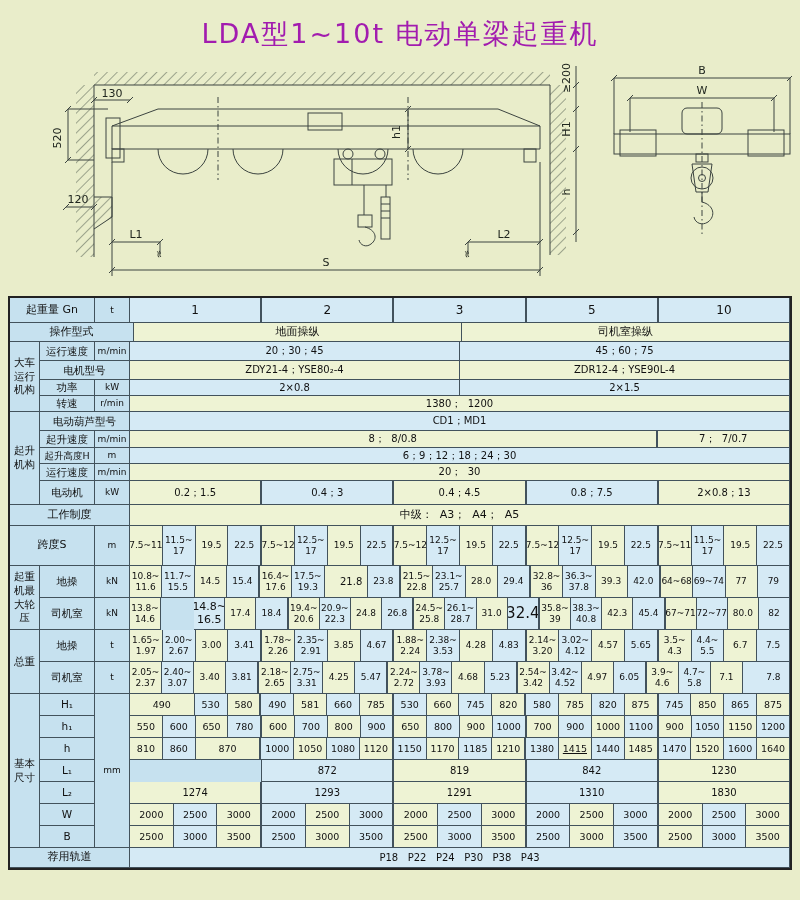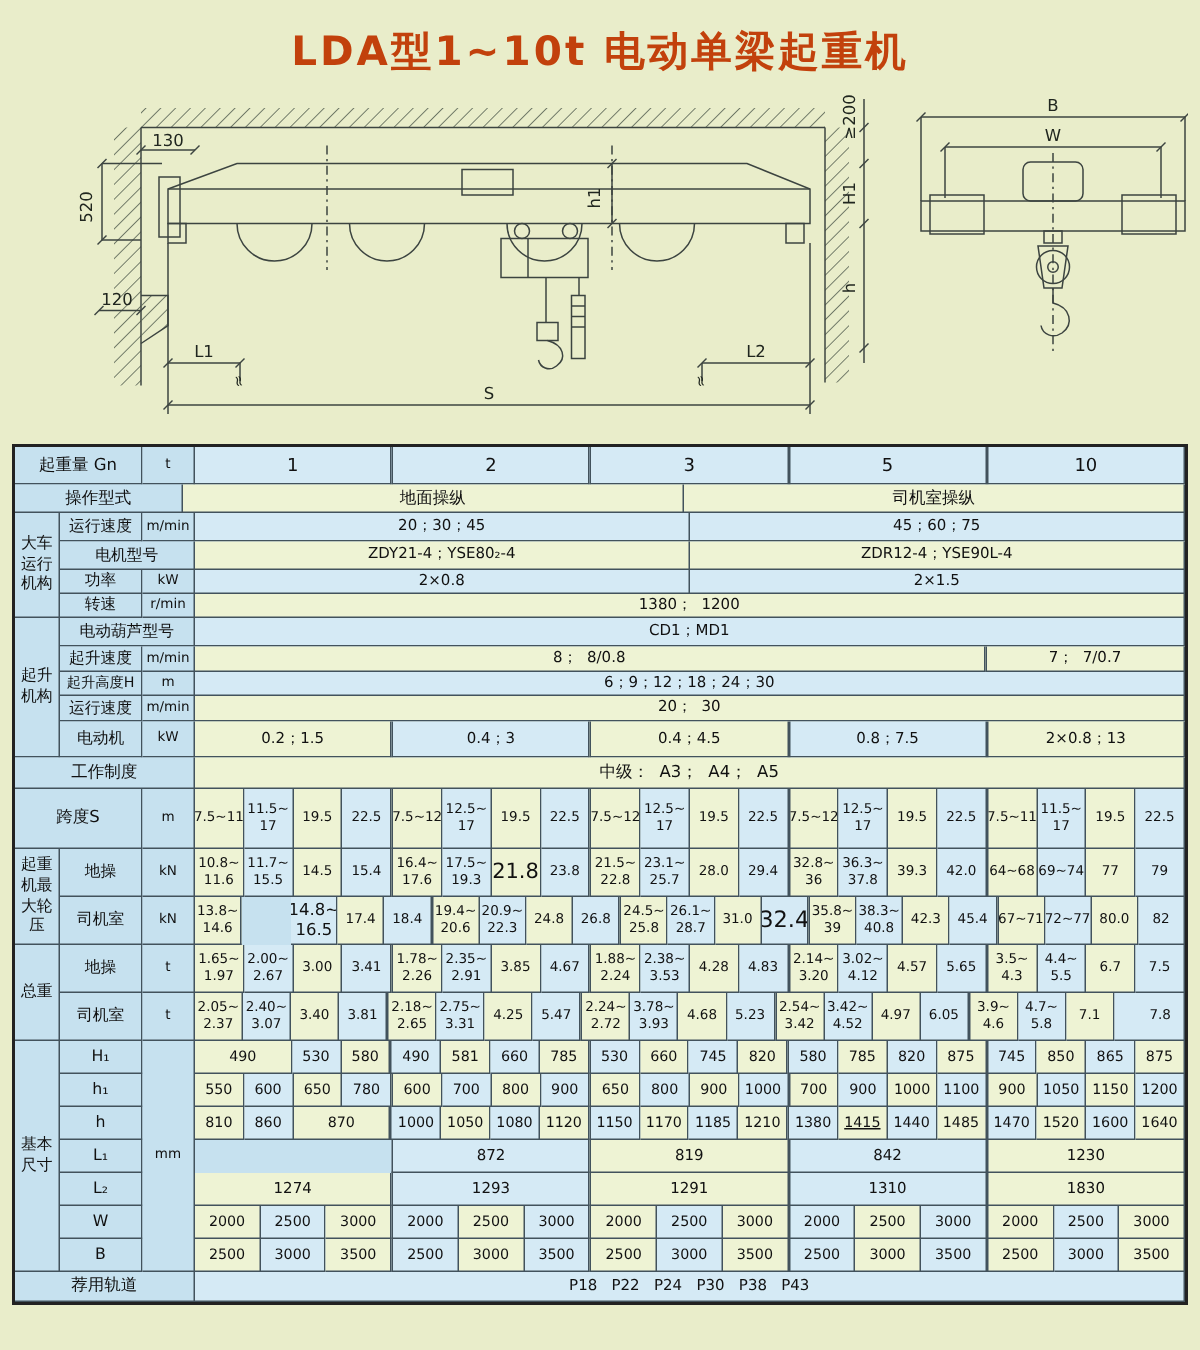--- a/index.html
+++ b/index.html
@@ -1,18 +1,18 @@
 <!DOCTYPE html>
 <html><head>
 <meta charset="utf-8">
 <style>
 *{margin:0;padding:0;box-sizing:border-box}
 html,body{width:800px;height:900px}
 body{background:#e9edca;font-family:"DejaVu Sans",sans-serif;position:relative;overflow:hidden;color:#111}
-.title{position:absolute;top:16px;left:0;width:100%;text-align:center;font-size:27px;font-weight:bold;color:#c2410c;letter-spacing:2px}
+.title{position:absolute;top:16px;left:0;width:100%;text-align:center;font-size:27px;font-weight:normal;color:#a21caf;letter-spacing:2px}
 .drawing{position:absolute;left:8px;top:52px;width:784px;height:240px}
 .spec-table{position:absolute;left:8px;top:296px;width:784px;display:flex;flex-direction:column;border:2px solid #222;background:#c6e1ef}
 .band{display:flex;min-width:0}
 .vcol{display:flex;flex-direction:column;min-width:0}
 .f{flex:1 1 0px;min-width:0}
 .row{display:flex;min-width:0}
 .cell{display:flex;align-items:center;justify-content:center;text-align:center;border-right:1px solid #42525c;border-bottom:1px solid #42525c;min-width:0;overflow:hidden;line-height:1.18;white-space:pre-wrap}
 .cell.g{width:30px;background:#c6e1ef;font-size:10.5px;line-height:1.3;padding:0 3px;word-break:break-all;white-space:normal;flex:none}
 .cell.l{background:#c6e1ef;flex:none;font-weight:500}
 .cell.u{width:35px;background:#c6e1ef;font-size:9px;flex:none}
@@ -156,21 +156,21 @@
         <div class="row" style="height: 25px;">
           <div class="cell l" style="width: 85px; font-size: 11px;">起重量 Gn</div>
           <div class="cell u">t</div>
           <div class="cell d bg-b" style="flex: 4000 1 0px; font-size: 12px;">1</div>
           <div class="cell d bg-b grp" style="flex: 4000 1 0px; font-size: 12px;">2</div>
           <div class="cell d bg-b grp" style="flex: 4000 1 0px; font-size: 12px;">3</div>
           <div class="cell d bg-b grp" style="flex: 4000 1 0px; font-size: 12px;">5</div>
           <div class="cell d bg-b grp" style="flex: 4000 1 0px; font-size: 12px;">10</div>
         </div>
         <div class="row" style="height: 19px;">
-          <div class="cell l" style="width: 112px; font-size: 11px;">操作型式</div>
+          <div class="cell l" style="width: 124px; font-size: 11px;">操作型式</div>
           <div class="cell d bg-y" style="flex: 10000 1 0px; font-size: 11px;">地面操纵</div>
           <div class="cell d bg-y" style="flex: 10000 1 0px; font-size: 11px;">司机室操纵</div>
         </div>
       </div>
     </div>
     <div class="band">
       <div class="cell g">大车运行机构</div>
       <div class="vcol f">
         <div class="row" style="height: 19px;">
           <div class="cell l" style="width: 55px; font-size: 10.5px;">运行速度</div>
@@ -280,21 +280,21 @@
           <div class="cell d bg-y" style="flex: 1000 1 0px; font-size: 9px;">10.8~
 11.6</div>
           <div class="cell d bg-b" style="flex: 1000 1 0px; font-size: 9px;">11.7~
 15.5</div>
           <div class="cell d bg-y" style="flex: 1000 1 0px; font-size: 9px;">14.5</div>
           <div class="cell d bg-b" style="flex: 1000 1 0px; font-size: 9px;">15.4</div>
           <div class="cell d bg-y grp" style="flex: 1000 1 0px; font-size: 9px;">16.4~
 17.6</div>
           <div class="cell d bg-b" style="flex: 1000 1 0px; font-size: 9px;">17.5~
 19.3</div>
-          <div class="cell d bg-y" style="flex: 1000 1 0px; font-size: 14px;">21.8</div>
+          <div class="cell d bg-y" style="flex: 1000 1 0px; font-size: 10px; padding-left: 11px;">21.8</div>
           <div class="cell d bg-b" style="flex: 1000 1 0px; font-size: 9px;">23.8</div>
           <div class="cell d bg-y grp" style="flex: 1000 1 0px; font-size: 9px;">21.5~
 22.8</div>
           <div class="cell d bg-b" style="flex: 1000 1 0px; font-size: 9px;">23.1~
 25.7</div>
           <div class="cell d bg-y" style="flex: 1000 1 0px; font-size: 9px;">28.0</div>
           <div class="cell d bg-b" style="flex: 1000 1 0px; font-size: 9px;">29.4</div>
           <div class="cell d bg-y grp" style="flex: 1000 1 0px; font-size: 9px;">32.8~
 36</div>
           <div class="cell d bg-b" style="flex: 1000 1 0px; font-size: 9px;">36.3~

